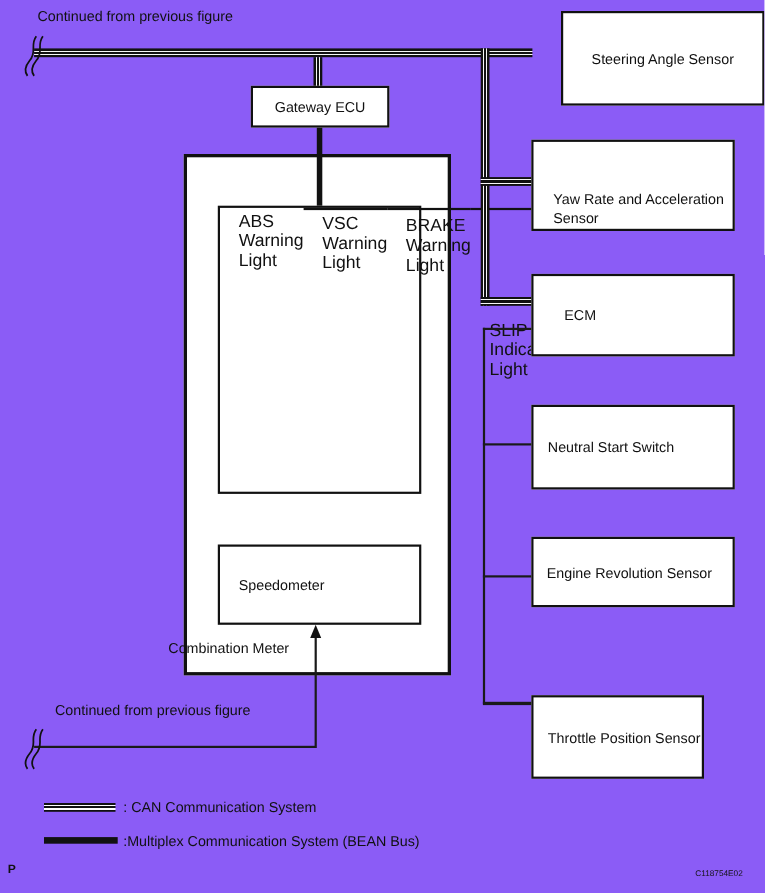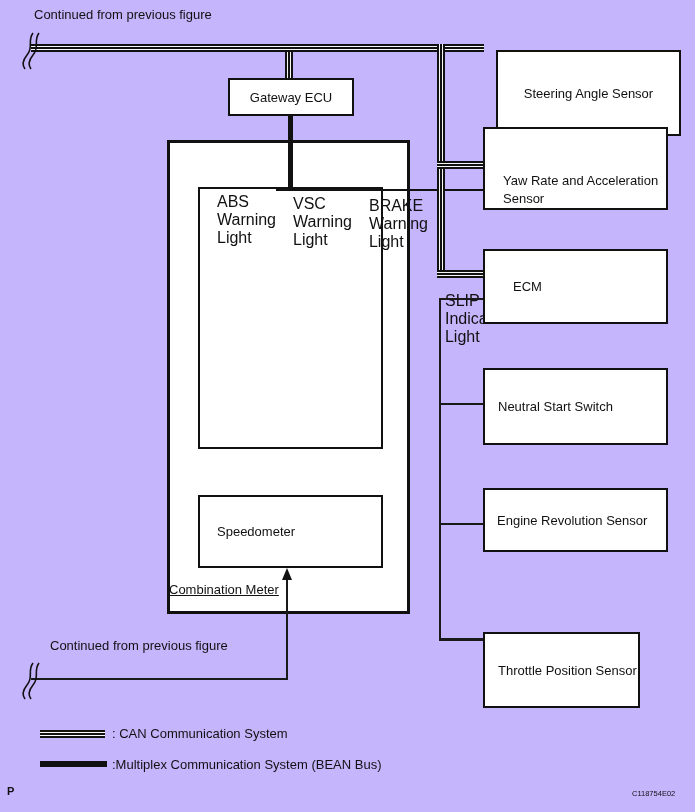--- a/index.html
+++ b/index.html
@@ -1,17 +1,17 @@
 <!DOCTYPE html>
 <html><head>
 <meta charset="utf-8">
 <style>
   html,body{margin:0;padding:0;background:#fff;}
   #canvas{
-    position:relative; width:695px; height:812px; background:#c4b5fd;
+    position:relative; width:695px; height:812px; background:#8b5cf6;
     font-family:"Liberation Sans", sans-serif; color:#111; overflow:hidden;
   }
   .txt{position:absolute; font-size:13px; color:#111; white-space:nowrap;}
   .box{
     position:absolute; box-sizing:border-box; border:2px solid #111; background:#fff;
     display:flex; align-items:center; font-size:13px; color:#111;
   }
   
   .can-h{position:absolute; height:8px;
     background:linear-gradient(to bottom,#111 0,#111 2px,#f6f6f6 2px,#f6f6f6 3px,#111 3px,#111 5px,#f6f6f6 5px,#f6f6f6 6px,#111 6px,#111 8px);}
@@ -62,33 +62,33 @@
     </div>
     <div style="flex:1; border-top:2px solid #111; display:flex; align-items:center; padding-left:17px;">
       <span>SLIP Indicator Light</span>
     </div>
   </div>
 
   <div class="box" style="left:198px; top:495px; width:185px; height:73px; padding-left:17px;">
     <span>Speedometer</span>
   </div>
 
-  <div class="txt" style="left:169px; top:582px;text-decoration:underline;">Combination Meter</div>
+  <div class="txt" style="left:153px; top:582px;">Combination Meter</div>
 
   <div class="can-v" style="left:437px; top:44px; height:234px;"></div>
   <div class="can-h" style="left:437px; top:161px; width:47px;"></div>
   <div class="can-h" style="left:437px; top:270px; width:47px;"></div>
 
   <div class="thin" style="left:439px; top:298px; width:45px; height:2px;"></div>
   <div class="thin" style="left:439px; top:298px; width:2px; height:342px;"></div>
   <div class="thin" style="left:439px; top:403px; width:45px; height:2px;"></div>
   <div class="thin" style="left:439px; top:523px; width:45px; height:2px;"></div>
   <div class="thin" style="left:439px; top:638px; width:45px; height:3px;"></div>
 
-  <div class="box" style="left:496px; top:10px; width:185px; height:86px; justify-content:center;margin-top:40px;">
+  <div class="box" style="left:510px; top:10px; width:185px; height:86px; justify-content:center;">
     <span>Steering Angle Sensor</span>
   </div>
   <div class="box" style="left:483px; top:127px; width:185px; height:83px; align-items:flex-end;">
     <span style="display:block; width:163px; padding:12px 0 0 18px; white-space:normal; line-height:18px;">Yaw Rate and Acceleration Sensor</span>
   </div>
   <div class="box" style="left:483px; top:249px; width:185px; height:75px; padding-left:28px;">
     <span>ECM</span>
   </div>
   <div class="box" style="left:483px; top:368px; width:185px; height:77px; padding-left:13px;">
     <span>Neutral Start Switch</span>

